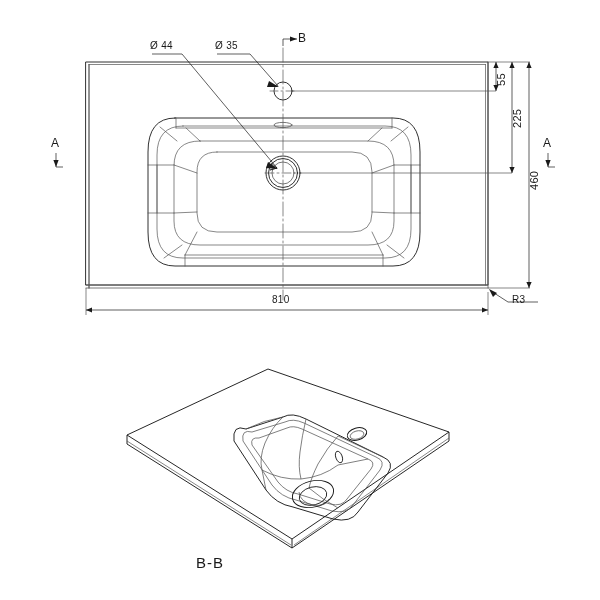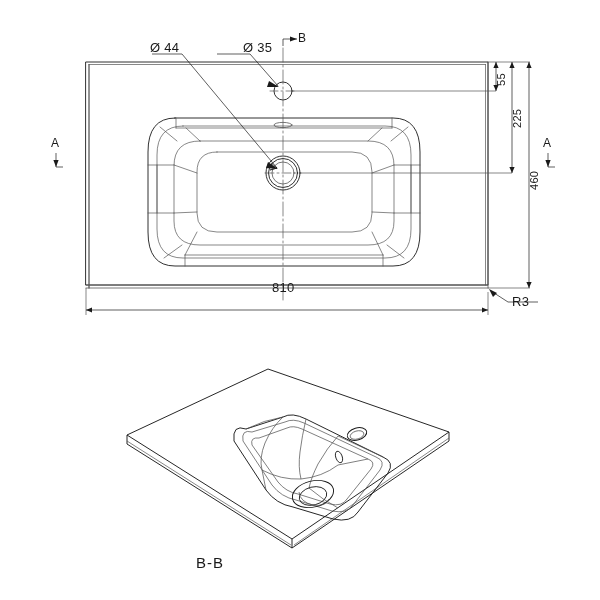--- a/index.html
+++ b/index.html
@@ -9,21 +9,21 @@
     overflow:hidden;position:relative;
   }
   #sheet{position:absolute;left:0;top:0;width:600px;height:600px;}
   .lbl{
     position:absolute;
     font-family:"Liberation Sans", sans-serif;
     color:#1a1a1a;
     white-space:nowrap;
     user-select:none;
   }
-  .dim{font-size:13px;letter-spacing:0.3px;}
+  .dim{font-size:10px;letter-spacing:0.3px;}
   .dim-v{font-size:11px;letter-spacing:0.3px;transform-origin:0 0;}
   .mark{font-size:12px;}
   .viewname{font-size:15px;letter-spacing:1px;}
 </style>
 </head>
 <body>
 
 <svg id="sheet" viewBox="0 0 600 600" xmlns="http://www.w3.org/2000/svg">
 
   <rect x="0" y="0" width="600" height="600" fill="#ffffff"></rect>
@@ -163,31 +163,31 @@
 
     <ellipse cx="339" cy="457" rx="3.2" ry="6" transform="rotate(-20 339 457)" stroke="#1a1a1a" stroke-width="0.85"></ellipse>
 
     <ellipse cx="357" cy="434" rx="10" ry="6" transform="rotate(-16 357 434)" stroke="#1a1a1a" stroke-width="0.95"></ellipse>
     <ellipse cx="357" cy="435" rx="7" ry="4" transform="rotate(-16 357 435)" stroke="#555555" stroke-width="0.75"></ellipse>
   </g>
 </svg>
 
 <div class="lbl dim" style="left:150px;top:40px;">Ø 44</div>
 
-<div class="lbl dim" style="left:215px;top:40px;margin-left:28px;">Ø 35</div>
+<div class="lbl dim" style="left:215px;top:40px;">Ø 35</div>
 
 <div class="lbl mark" style="left:298px;top:31px;">B</div>
 
 <div class="lbl mark" style="left:51px;top:136px;">A</div>
 
 <div class="lbl mark" style="left:543px;top:136px;">A</div>
 
 <div class="lbl dim-v" style="left:495px;top:86px;transform:rotate(-90deg);">55</div>
 
 <div class="lbl dim-v" style="left:511px;top:128px;transform:rotate(-90deg);">225</div>
 
 <div class="lbl dim-v" style="left:528px;top:190px;transform:rotate(-90deg);">460</div>
 
-<div class="lbl dim" style="left:272px;top:280px;">810</div>
+<div class="lbl dim" style="left:272px;top:294px;">810</div>
 
 <div class="lbl dim" style="left:512px;top:294px;">R3</div>
 
 <div class="lbl viewname" style="left:196px;top:554px;">B-B</div>
 
 </body></html>

